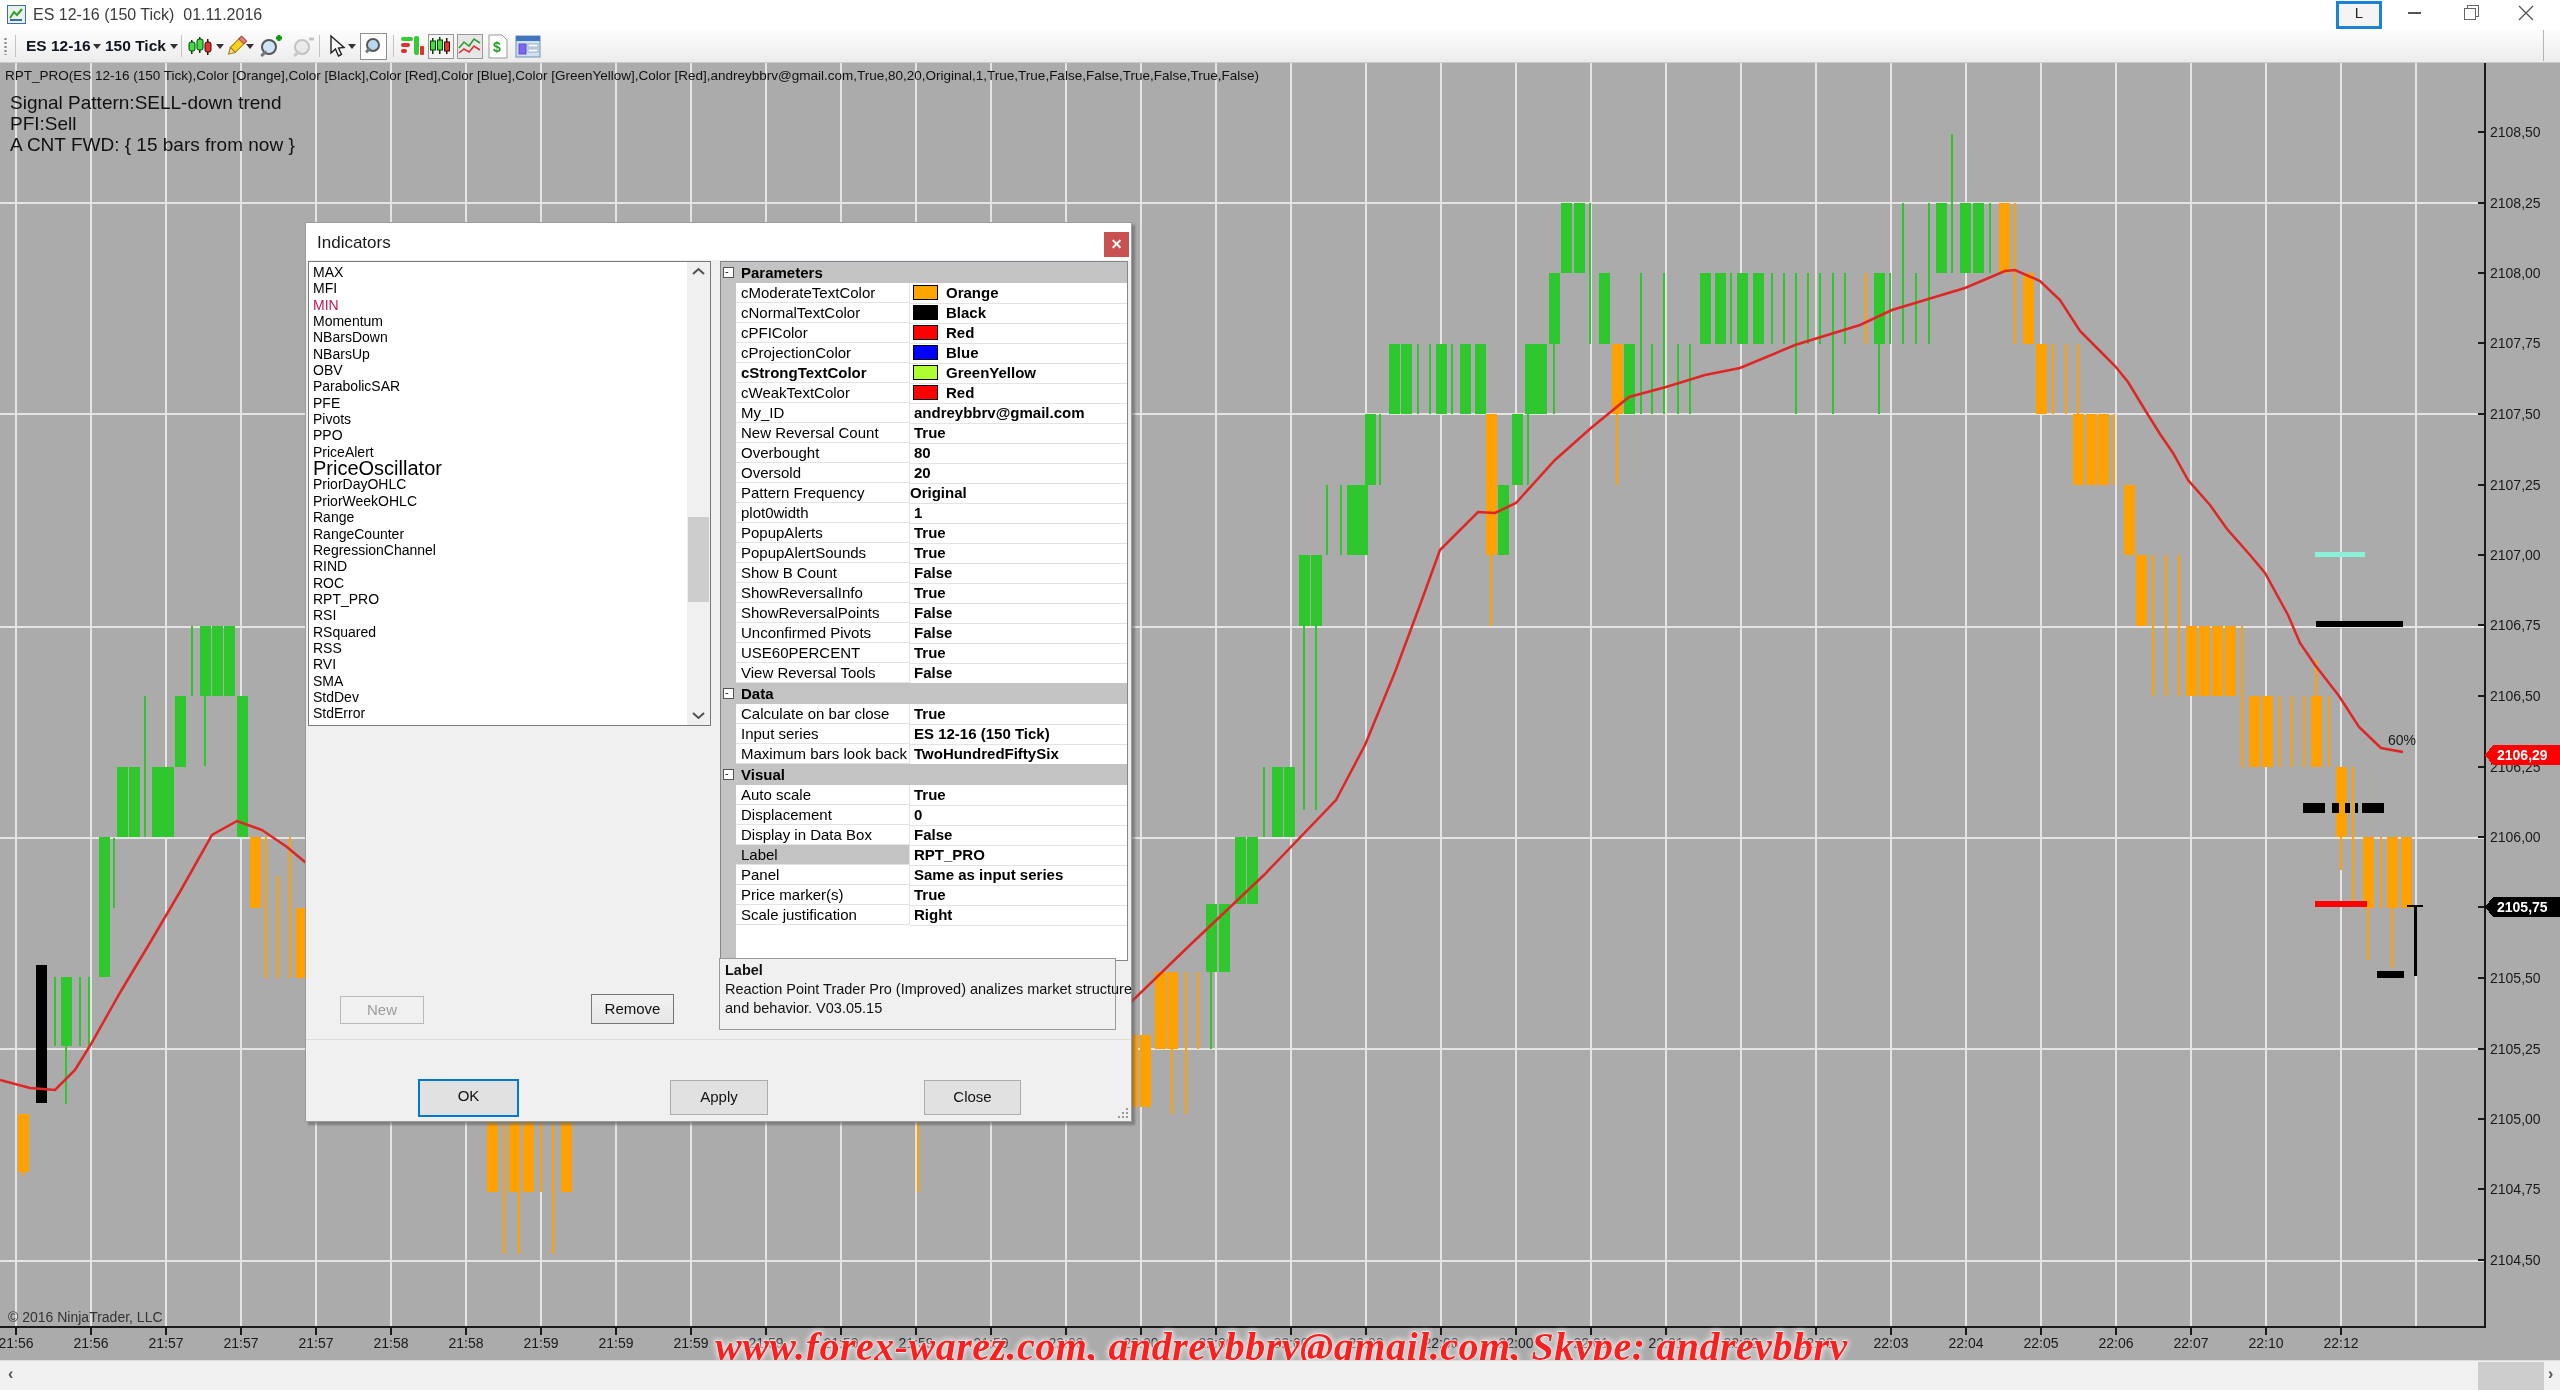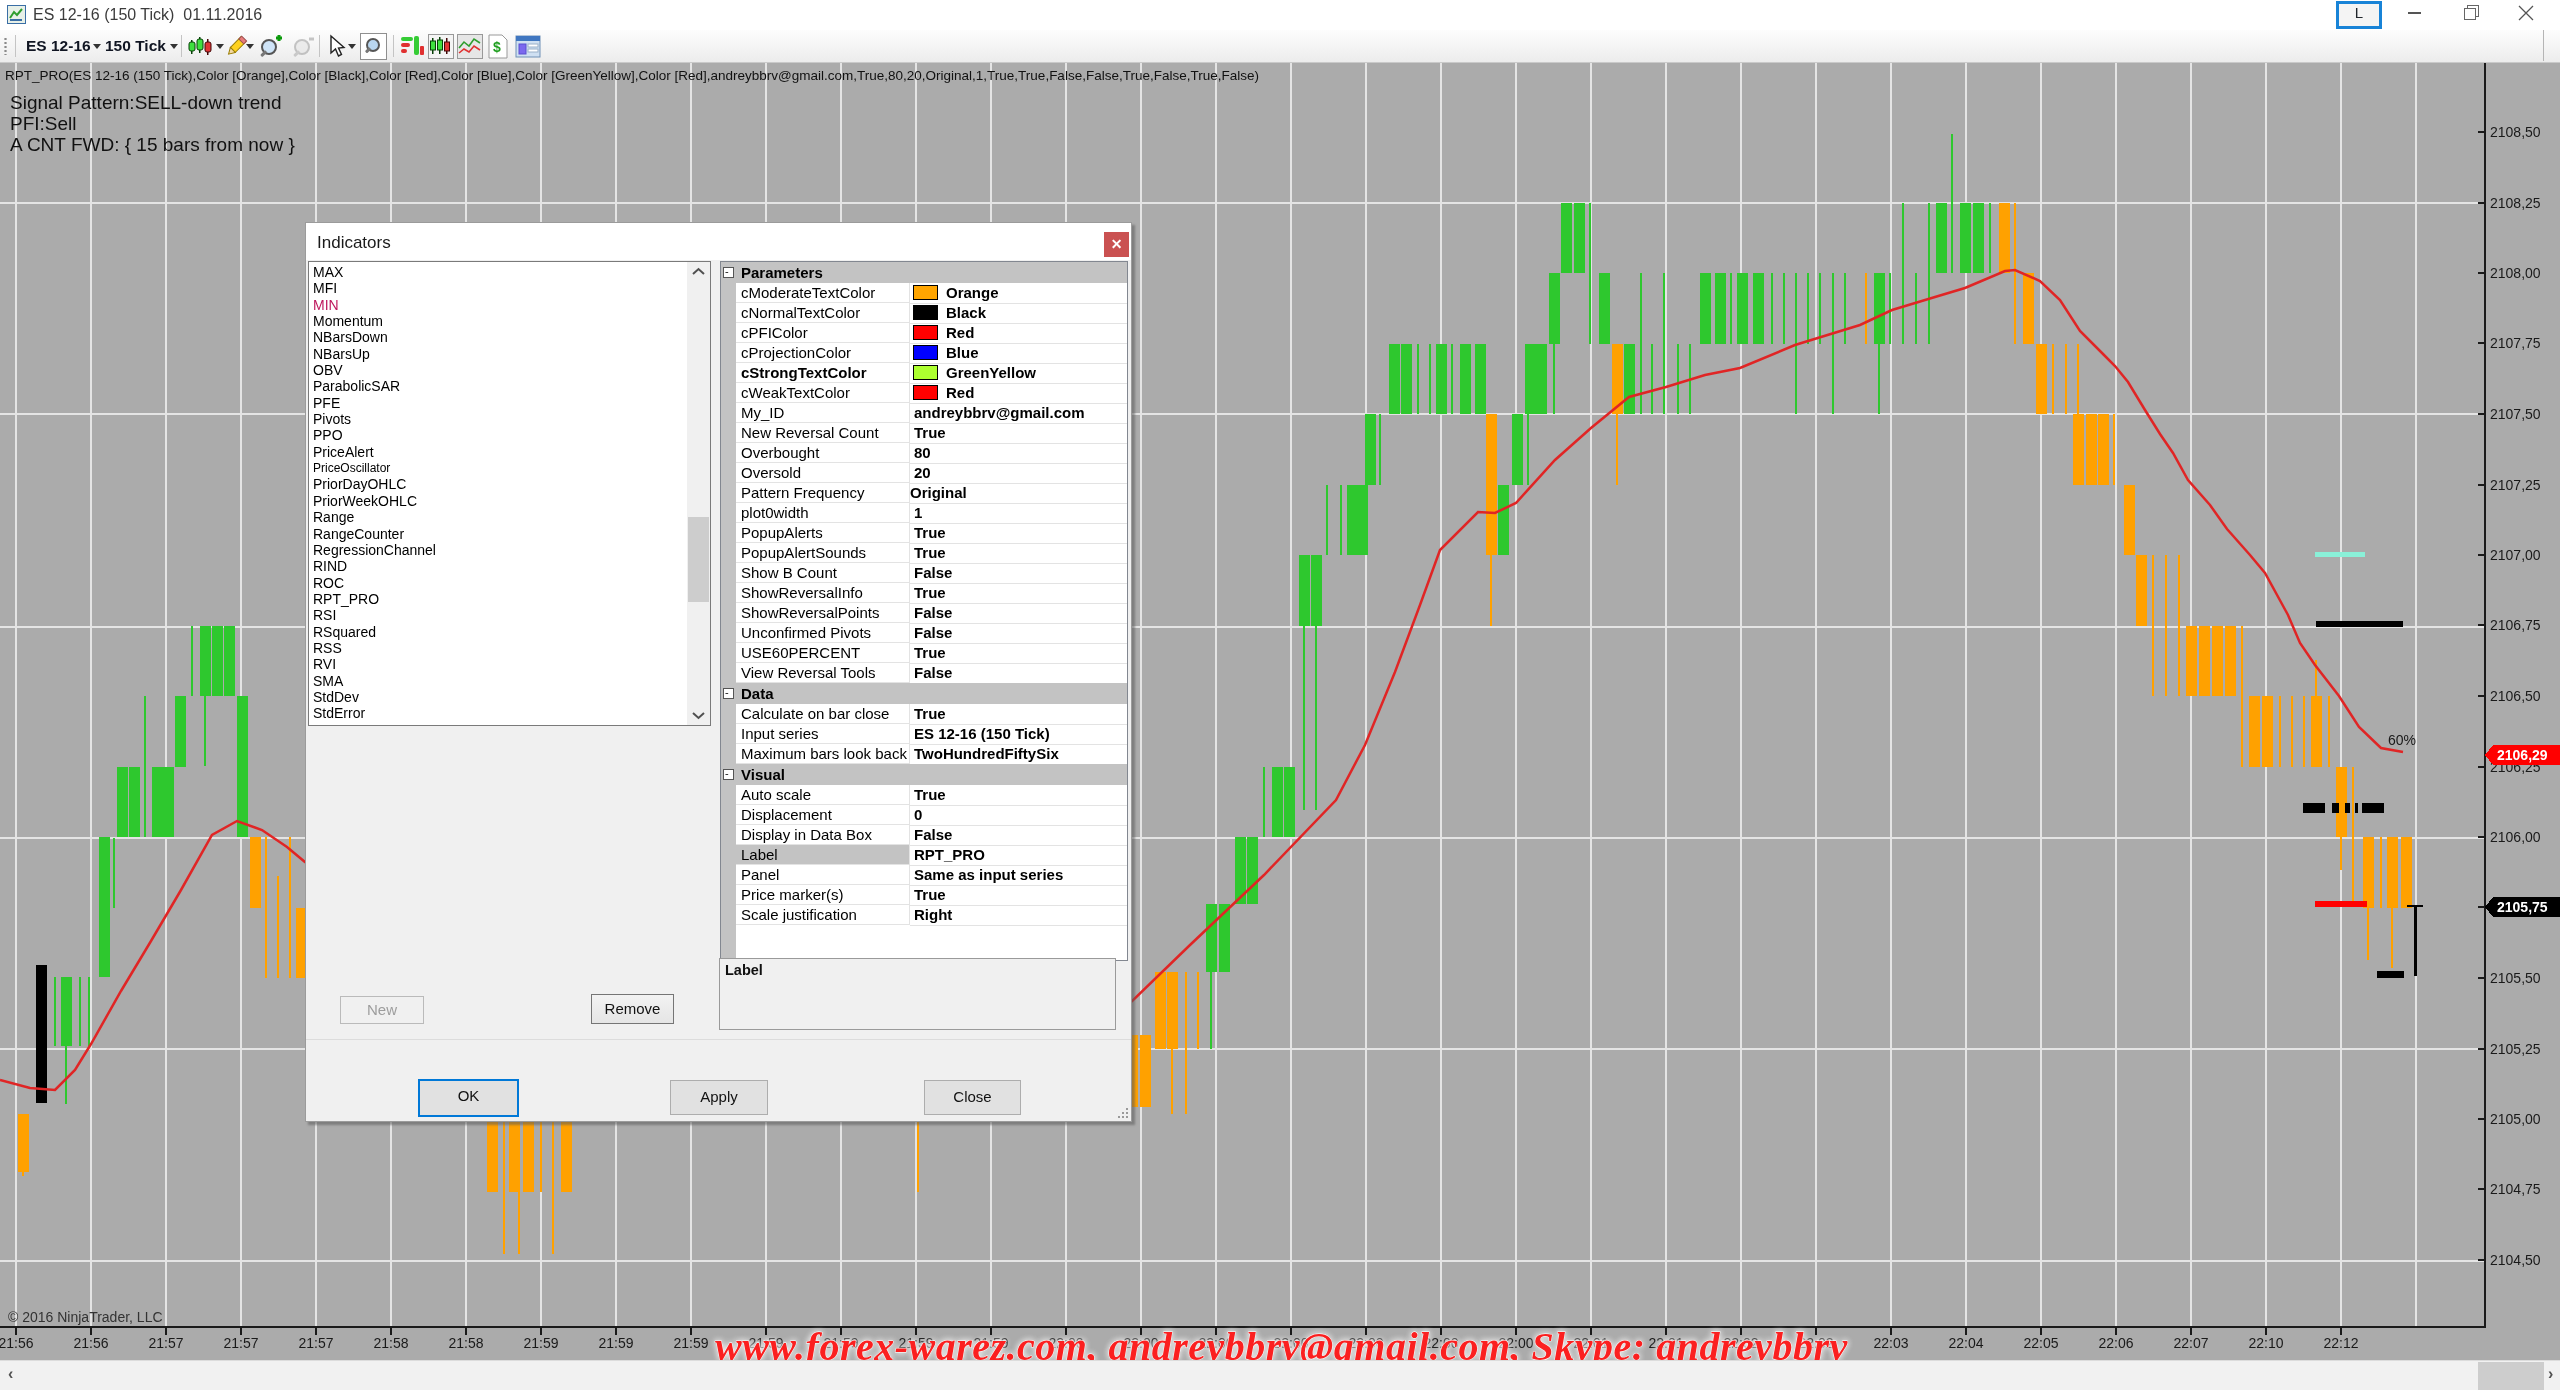--- a/index.html
+++ b/index.html
@@ -436,21 +436,21 @@
         <div style="height:16.35px;line-height:16.4px;font-size:14px;color:#be185d;padding-left:4px;">MIN</div>
         <div style="height:16.35px;line-height:16.4px;font-size:14px;color:#000;padding-left:4px;">Momentum</div>
         <div style="height:16.35px;line-height:16.4px;font-size:14px;color:#000;padding-left:4px;">NBarsDown</div>
         <div style="height:16.35px;line-height:16.4px;font-size:14px;color:#000;padding-left:4px;">NBarsUp</div>
         <div style="height:16.35px;line-height:16.4px;font-size:14px;color:#000;padding-left:4px;">OBV</div>
         <div style="height:16.35px;line-height:16.4px;font-size:14px;color:#000;padding-left:4px;">ParabolicSAR</div>
         <div style="height:16.35px;line-height:16.4px;font-size:14px;color:#000;padding-left:4px;">PFE</div>
         <div style="height:16.35px;line-height:16.4px;font-size:14px;color:#000;padding-left:4px;">Pivots</div>
         <div style="height:16.35px;line-height:16.4px;font-size:14px;color:#000;padding-left:4px;">PPO</div>
         <div style="height:16.35px;line-height:16.4px;font-size:14px;color:#000;padding-left:4px;">PriceAlert</div>
-        <div style="height:16.35px;line-height:16.4px;font-size:12px;color:#000;padding-left:4px;">PriceOscillator</div>
+        <div style="height:16.35px;line-height:16.4px;font-size:20px;color:#000;padding-left:4px;">PriceOscillator</div>
         <div style="height:16.35px;line-height:16.4px;font-size:14px;color:#000;padding-left:4px;">PriorDayOHLC</div>
         <div style="height:16.35px;line-height:16.4px;font-size:14px;color:#000;padding-left:4px;">PriorWeekOHLC</div>
         <div style="height:16.35px;line-height:16.4px;font-size:14px;color:#000;padding-left:4px;">Range</div>
         <div style="height:16.35px;line-height:16.4px;font-size:14px;color:#000;padding-left:4px;">RangeCounter</div>
         <div style="height:16.35px;line-height:16.4px;font-size:14px;color:#000;padding-left:4px;">RegressionChannel</div>
         <div style="height:16.35px;line-height:16.4px;font-size:14px;color:#000;padding-left:4px;">RIND</div>
         <div style="height:16.35px;line-height:16.4px;font-size:14px;color:#000;padding-left:4px;">ROC</div>
         <div style="height:16.35px;line-height:16.4px;font-size:14px;color:#000;padding-left:4px;">RPT_PRO</div>
         <div style="height:16.35px;line-height:16.4px;font-size:14px;color:#000;padding-left:4px;">RSI</div>
         <div style="height:16.35px;line-height:16.4px;font-size:14px;color:#000;padding-left:4px;">RSquared</div>
@@ -605,20 +605,21 @@
         <div style="position:absolute;left:0;top:0;width:174px;height:20px;border-bottom:1px solid #e3e3e3;border-right:1px solid #e3e3e3;font-size:15px;color:#000;line-height:19px;padding-left:5px;box-sizing:border-box;">Price marker(s)</div>
         <div style="position:absolute;left:174px;top:0;right:0;height:20px;border-bottom:1px solid #e3e3e3;line-height:19px;"><span style="font-size:15px;font-weight:bold;color:#000;margin-left:4px;">True</span></div>
       </div>
       <div style="position:absolute;left:15px;top:643px;width:396px;height:20px;">
         <div style="position:absolute;left:0;top:0;width:174px;height:20px;border-bottom:1px solid #e3e3e3;border-right:1px solid #e3e3e3;font-size:15px;color:#000;line-height:19px;padding-left:5px;box-sizing:border-box;">Scale justification</div>
         <div style="position:absolute;left:174px;top:0;right:0;height:20px;border-bottom:1px solid #e3e3e3;line-height:19px;"><span style="font-size:15px;font-weight:bold;color:#000;margin-left:4px;">Right</span></div>
       </div>
     </div>
     <div style="position:absolute;left:413px;top:735px;width:395px;height:70px;background:#f0f0f0;border:1px solid #9a9a9a;font-size:14.5px;color:#111;">
       <div style="padding:3px 0 0 5px;font-weight:bold;">Label</div>
+      <div style="padding:2px 0 0 5px;line-height:19px;white-space:nowrap;">Reaction Point Trader Pro (Improved) analizes market structure<br>and behavior. V03.05.15</div>
     </div>
     <div style="position:absolute;left:0;top:816px;width:100%;height:1px;background:#dcdcdc;"></div>
     <div style="position:absolute;left:112px;top:856px;width:97px;height:34px;background:#e1e1e1;border:2px solid #0078d7;color:#111;text-align:center;line-height:30px;font-size:15px;">OK</div>
     <div style="position:absolute;left:364px;top:857px;width:96px;height:33px;background:#e1e1e1;border:1px solid #adadad;color:#111;text-align:center;line-height:31px;font-size:15px;">Apply</div>
     <div style="position:absolute;left:618px;top:857px;width:95px;height:33px;background:#e1e1e1;border:1px solid #adadad;color:#111;text-align:center;line-height:31px;font-size:15px;">Close</div>
     <div style="position:absolute;right:3px;bottom:3px;width:2px;height:2px;background:#9a9a9a;"></div>
     <div style="position:absolute;right:7px;bottom:3px;width:2px;height:2px;background:#9a9a9a;"></div>
     <div style="position:absolute;right:11px;bottom:3px;width:2px;height:2px;background:#9a9a9a;"></div>
     <div style="position:absolute;right:3px;bottom:7px;width:2px;height:2px;background:#9a9a9a;"></div>
     <div style="position:absolute;right:7px;bottom:7px;width:2px;height:2px;background:#9a9a9a;"></div>

